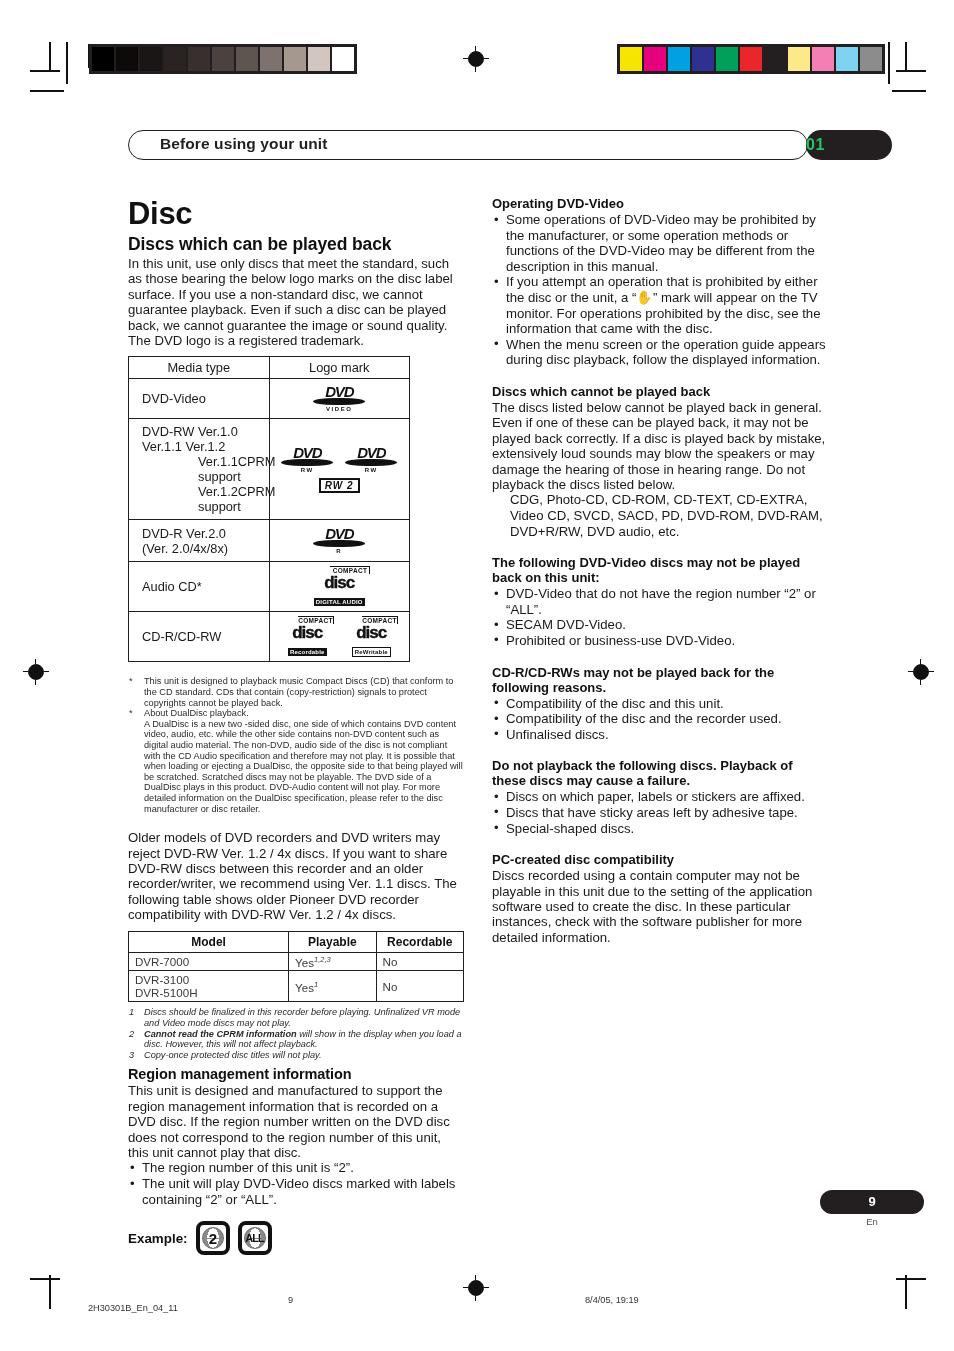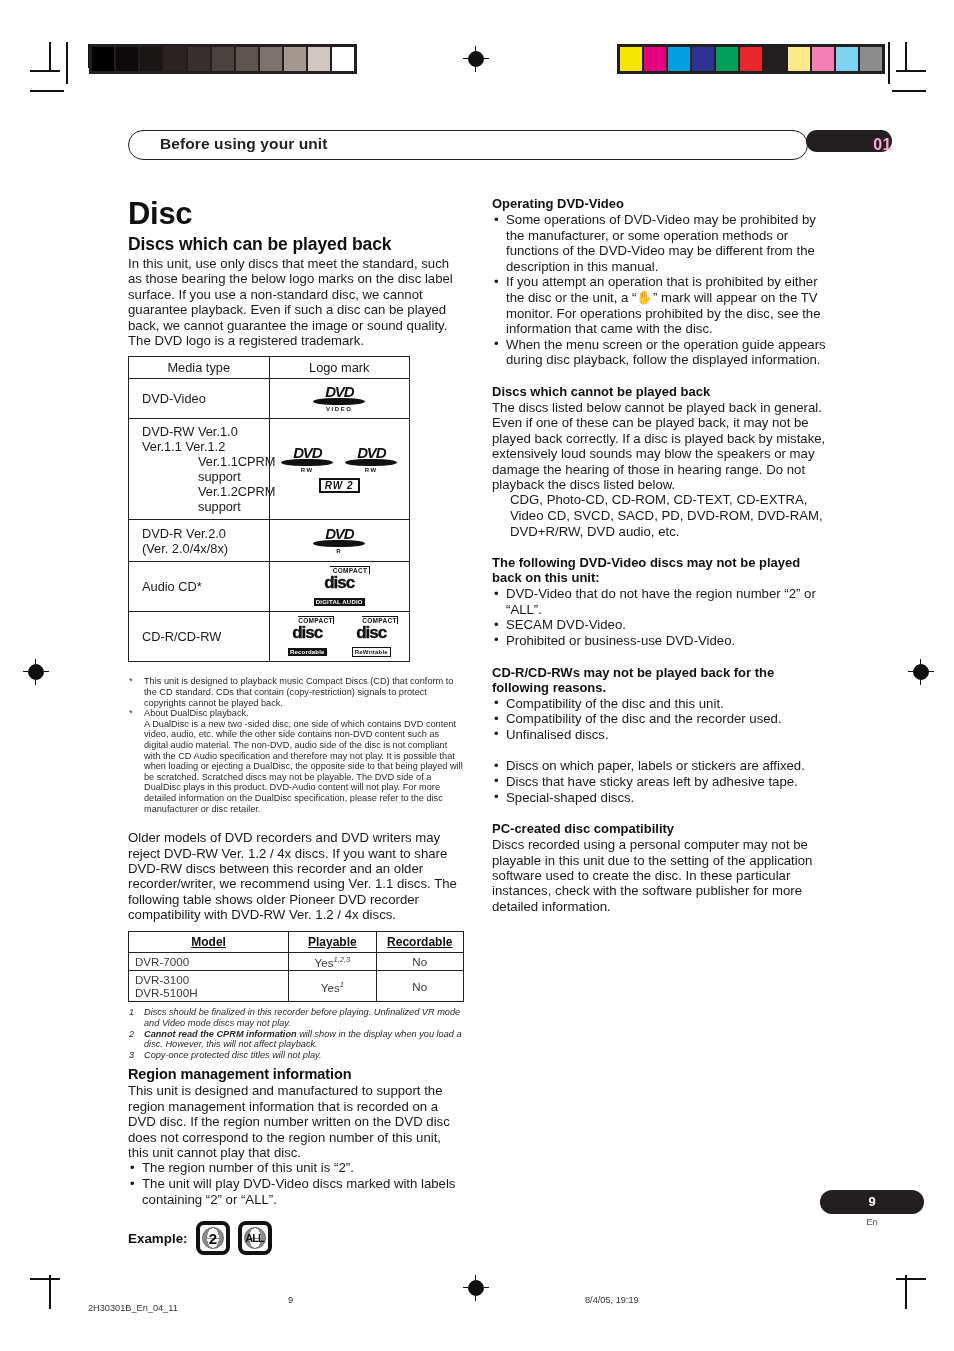--- a/index.html
+++ b/index.html
@@ -76,27 +76,27 @@
     position: absolute;
     left: 32px; top: 5px;
     font-size: 15.5px;
     font-weight: bold;
     letter-spacing: .1px;
     color: #231f20;
   }
   .chapter-badge {
     position: absolute;
     right: -64px; top: 0;
-    width: 86px; height: 22px;
+    width: 86px; height: 30px;
     background: #231f20;
     border-radius: 15px;
-    color: #f9a8d4;
+    color: #22c55e;
     font-size: 16px;
     font-weight: bold;
-    text-align: right;
+    text-align: left;
     line-height: 30px;
     letter-spacing: .5px;
   }
 
   
   .columns {
     display: flex;
     gap: 28px;
   }
   .col { width: 336px; }
@@ -289,29 +289,28 @@
     margin-top: 8px;
     table-layout: fixed;
   }
   table.models th {
     border: 1.3px solid #231f20;
     font-size: 12px;
     font-weight: bold;
     padding: 3px 8px;
     text-align: center;
     color: #111;
-    text-decoration: underline;
   }
   table.models td {
     border: 1.3px solid #231f20;
     font-size: 11.6px;
     padding: 2px 6px;
     color: #3a3a3a;
   }
-  table.models td.c { text-align: center; }
+  table.models td.c { }
   sup.fnref { font-size: 7.5px; font-style: italic; }
 
   
   .example-row {
     display: flex;
     align-items: center;
     gap: 8px;
     margin-top: 14px;
   }
   .example-label { font-size: 13.4px; font-weight: bold; color: #111; }
@@ -673,30 +672,31 @@
 
       <h3 class="sub">CD-R/CD-RWs may not be played back for the following reasons.</h3>
       <ul class="bullets">
         <li>Compatibility of the disc and this unit.</li>
         <li>Compatibility of the disc and the recorder used.</li>
         <li>Unfinalised discs.</li>
       </ul>
 
       <div class="gap-m"></div>
 
+      <h3 class="sub">Do not playback the following discs. Playback of these discs may cause a failure.</h3>
       <ul class="bullets">
         <li>Discs on which paper, labels or stickers are affixed.</li>
         <li>Discs that have sticky areas left by adhesive tape.</li>
         <li>Special-shaped discs.</li>
       </ul>
 
       <div class="gap-m"></div>
 
       <h3 class="sub">PC-created disc compatibility</h3>
-      <p class="body">Discs recorded using a personal computer may not be playable in this unit due to the setting of the application software used to create the disc. In these particular instances, check with the software publisher for more detailed information.</p>
+      <p class="body">Discs recorded using a contain computer may not be playable in this unit due to the setting of the application software used to create the disc. In these particular instances, check with the software publisher for more detailed information.</p>
 
     </div>
   </div>
 </div>
 
 <div class="pagenum-wrap">
   <div class="pagenum-badge">9</div>
   <div class="pagenum-lang">En</div>
 </div>
 

